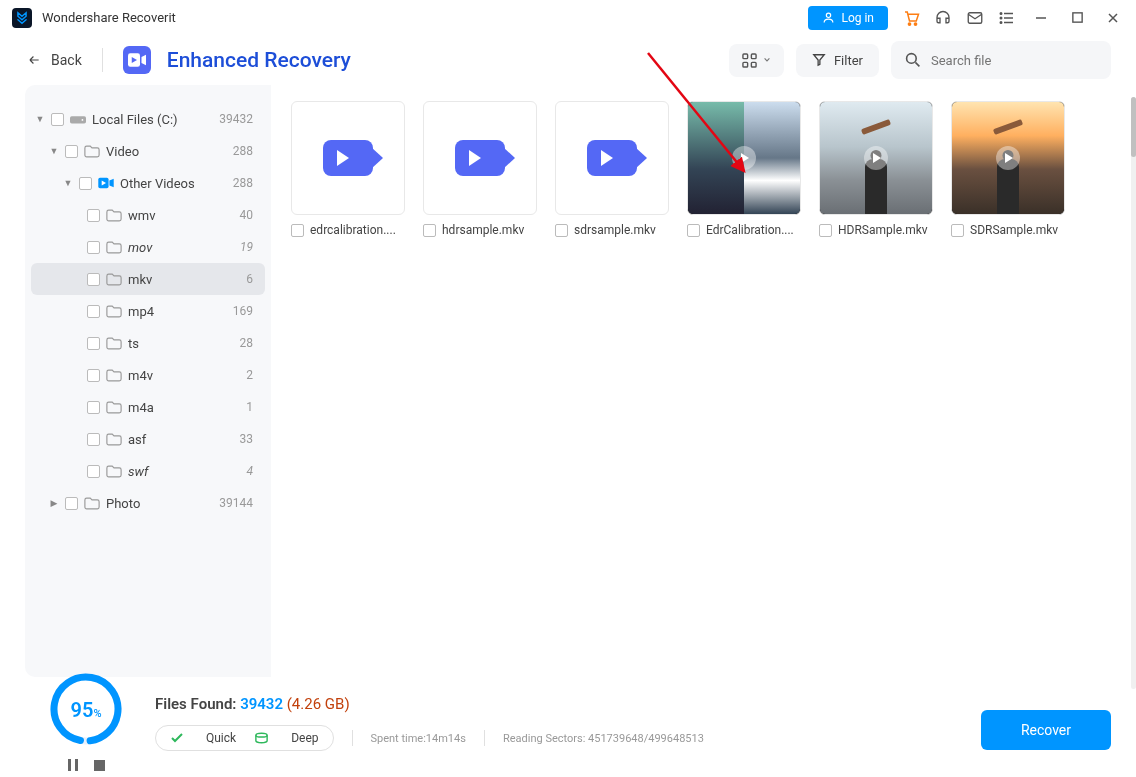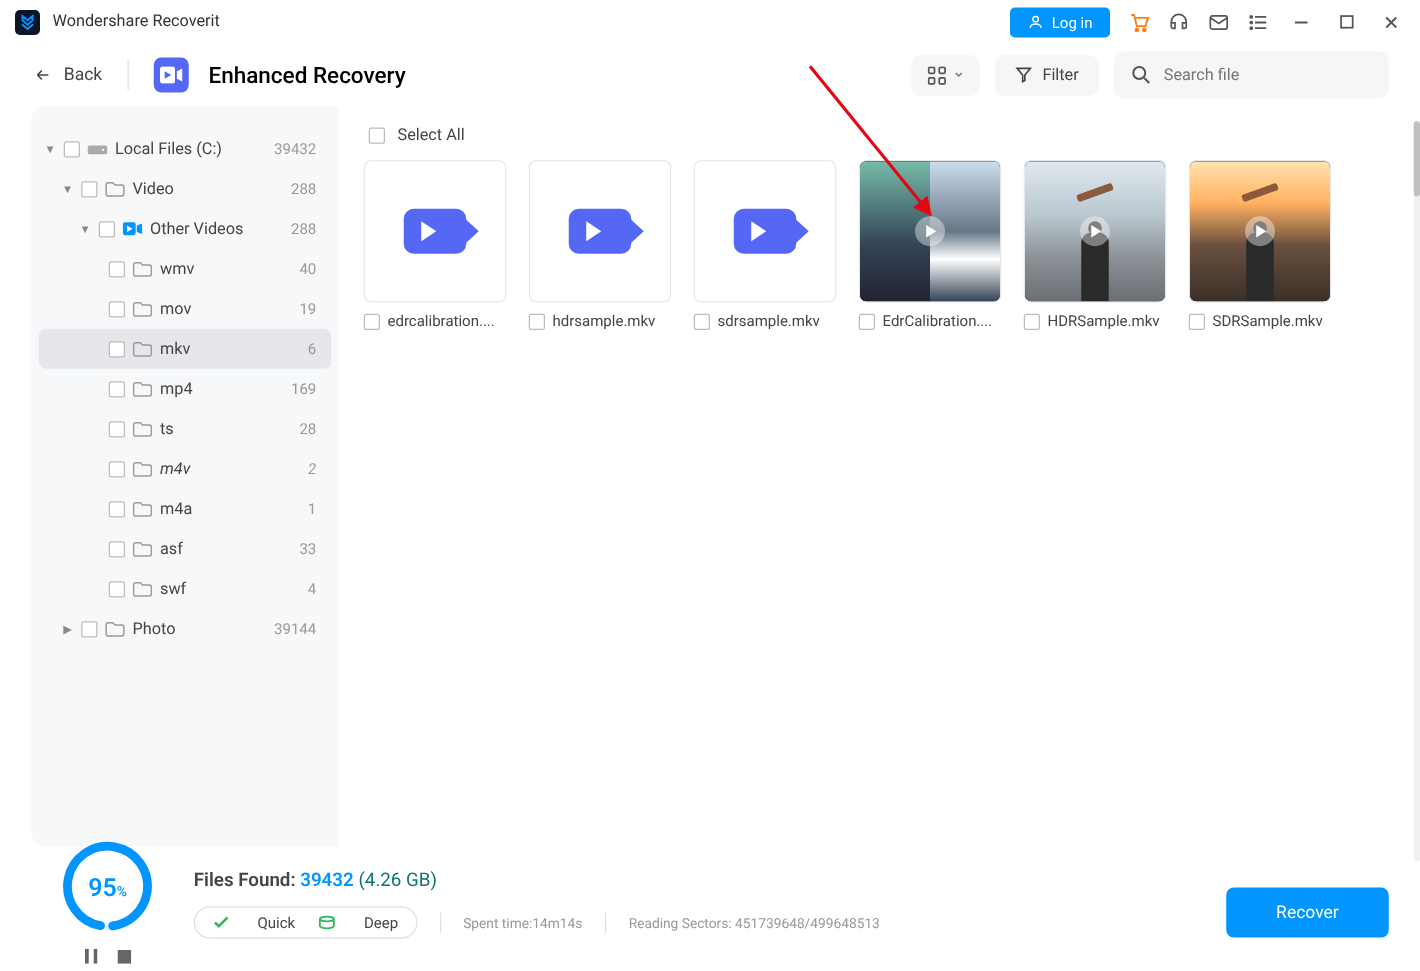--- a/index.html
+++ b/index.html
@@ -10,21 +10,21 @@
 .app-title{font-size:13px;color:#333}
 .titlebar-right{margin-left:auto;display:flex;align-items:center;gap:14px}
 .login-btn{background:#0095ff;color:#fff;border:none;border-radius:4px;padding:5px 14px;display:flex;align-items:center;gap:6px;font-size:12px;cursor:pointer}
 .titlebar-icon{width:18px;height:18px;display:flex;align-items:center;justify-content:center;color:#555;cursor:pointer}
 .cart-icon{color:#fd7e14}
 .win-btn{width:22px;height:22px;display:flex;align-items:center;justify-content:center;color:#555;cursor:pointer}
 .toolbar{height:50px;display:flex;align-items:center;padding:0 25px;gap:16px}
 .back-btn{display:flex;align-items:center;gap:8px;color:#444;cursor:pointer;font-size:14px}
 .divider{width:1px;height:24px;background:#e0e0e0;margin:0 4px}
 .mode-badge{width:28px;height:28px;background:#5468f5;border-radius:6px;display:flex;align-items:center;justify-content:center}
-.mode-title{font-size:18px;font-weight:500;color:#000000}
+.mode-title{font-size:21px;font-weight:500;color:#1d4ed8}
 .toolbar-right{margin-left:auto;display:flex;gap:12px;align-items:center}
 .view-btn{background:#f5f6f8;border:none;border-radius:8px;padding:9px 13px;display:flex;align-items:center;gap:6px;cursor:pointer;color:#555}
 .filter-btn{background:#f5f6f8;border:none;border-radius:8px;padding:9px 16px;display:flex;align-items:center;gap:8px;cursor:pointer;color:#444;font-size:13px}
 .search-box{background:#f5f6f8;border-radius:8px;padding:0 14px;display:flex;align-items:center;gap:10px;height:38px;width:220px}
 .search-box input{border:none;background:transparent;outline:none;flex:1;font-size:13px;color:#b91c1c}
 .content{display:flex;height:592px;padding:0 25px;gap:0}
 .sidebar{width:246px;background:#f7f8fa;border-radius:10px 0 0 10px;padding:18px 6px 18px 6px;overflow-y:auto}
 .tree-item{display:flex;align-items:center;padding:8px 8px;border-radius:6px;gap:6px;cursor:pointer;position:relative}
 .tree-item.sel{background:#e5e7eb}
 .tree-toggle{width:10px;display:flex;justify-content:center;color:#888;font-size:9px}
@@ -51,21 +51,21 @@
 .progress-wrap{width:90px;display:flex;flex-direction:column;align-items:center;justify-content:center;gap:8px}
 .progress-ring{position:relative;width:74px;height:74px}
 .progress-text{position:absolute;top:52%;left:50%;transform:translate(-50%,-50%);font-size:20px;font-weight:600;color:#0095ff}
 .progress-text small{font-size:11px;font-weight:500}
 .controls{display:flex;gap:12px;padding-top:4px}
 .ctrl-btn{width:14px;height:14px;color:#666;cursor:pointer;display:flex;align-items:center;justify-content:center}
 .footer-main{flex:1;padding:18px 0 0 24px}
 .found-line{font-size:15px;color:#444;margin-bottom:12px}
 .found-line b{font-weight:600}
 .found-count{color:#0095ff;font-weight:600}
-.found-size{color:#0f766e}
+.found-size{color:#c2410c}
 .scan-row{display:flex;align-items:center;gap:18px}
 .scan-modes{background:#fff;border:1px solid #e0e0e0;border-radius:18px;padding:5px 14px;display:flex;gap:18px;align-items:center}
 .scan-mode{display:flex;align-items:center;gap:22px;font-size:12px;color:#444}
 .scan-divider{width:1px;height:16px;background:#e0e0e0}
 .scan-stat{font-size:11px;color:#999}
 .recover-btn{margin-left:auto;margin-top:16px;background:#0095ff;color:#fff;border:none;border-radius:6px;padding:12px 40px;font-size:14px;cursor:pointer;align-self:center}
 .mainscroll{position:absolute;right:0;top:97px;width:5px;height:592px;background:#f0f0f0;border-radius:3px}
 .mainscroll::after{content:"";position:absolute;top:0;left:0;width:5px;height:60px;background:#c0c0c0;border-radius:3px}
 
 .vt{width:100%;height:100%;display:flex}
@@ -226,21 +226,21 @@
         <div class="tree-item" style="padding-left: 56px;">
           <span class="tree-cb"></span>
           <span class="tree-icon">
             <svg width="16" height="13" viewBox="0 0 18 14" fill="none" stroke="#999" stroke-width="1.3">
               <path d="M1 3a2 2 0 012-2h4l2 2h6a2 2 0 012 2v6a2 2 0 01-2 2H3a2 2 0 01-2-2V3z"></path>
             </svg>
           </span>
           <span class="tree-label">wmv</span>
           <span class="tree-count">40</span>
         </div>
-        <div class="tree-item" style="padding-left: 56px;">
+        <div class="tree-item" style="padding-left: 56px; font-style: italic;">
           <span class="tree-cb"></span>
           <span class="tree-icon">
             <svg width="16" height="13" viewBox="0 0 18 14" fill="none" stroke="#999" stroke-width="1.3">
               <path d="M1 3a2 2 0 012-2h4l2 2h6a2 2 0 012 2v6a2 2 0 01-2 2H3a2 2 0 01-2-2V3z"></path>
             </svg>
           </span>
           <span class="tree-label">mov</span>
           <span class="tree-count">19</span>
         </div>
         <div class="tree-item sel" style="padding-left: 56px;">
@@ -266,21 +266,21 @@
         <div class="tree-item" style="padding-left: 56px;">
           <span class="tree-cb"></span>
           <span class="tree-icon">
             <svg width="16" height="13" viewBox="0 0 18 14" fill="none" stroke="#999" stroke-width="1.3">
               <path d="M1 3a2 2 0 012-2h4l2 2h6a2 2 0 012 2v6a2 2 0 01-2 2H3a2 2 0 01-2-2V3z"></path>
             </svg>
           </span>
           <span class="tree-label">ts</span>
           <span class="tree-count">28</span>
         </div>
-        <div class="tree-item" style="padding-left: 56px; font-style: italic;">
+        <div class="tree-item" style="padding-left: 56px;">
           <span class="tree-cb"></span>
           <span class="tree-icon">
             <svg width="16" height="13" viewBox="0 0 18 14" fill="none" stroke="#999" stroke-width="1.3">
               <path d="M1 3a2 2 0 012-2h4l2 2h6a2 2 0 012 2v6a2 2 0 01-2 2H3a2 2 0 01-2-2V3z"></path>
             </svg>
           </span>
           <span class="tree-label">m4v</span>
           <span class="tree-count">2</span>
         </div>
         <div class="tree-item" style="padding-left: 56px;">
@@ -296,21 +296,21 @@
         <div class="tree-item" style="padding-left: 56px;">
           <span class="tree-cb"></span>
           <span class="tree-icon">
             <svg width="16" height="13" viewBox="0 0 18 14" fill="none" stroke="#999" stroke-width="1.3">
               <path d="M1 3a2 2 0 012-2h4l2 2h6a2 2 0 012 2v6a2 2 0 01-2 2H3a2 2 0 01-2-2V3z"></path>
             </svg>
           </span>
           <span class="tree-label">asf</span>
           <span class="tree-count">33</span>
         </div>
-        <div class="tree-item" style="padding-left: 56px;">
+        <div class="tree-item" style="padding-left: 56px; font-style: italic;">
           <span class="tree-cb"></span>
           <span class="tree-icon">
             <svg width="16" height="13" viewBox="0 0 18 14" fill="none" stroke="#999" stroke-width="1.3">
               <path d="M1 3a2 2 0 012-2h4l2 2h6a2 2 0 012 2v6a2 2 0 01-2 2H3a2 2 0 01-2-2V3z"></path>
             </svg>
           </span>
           <span class="tree-label">swf</span>
           <span class="tree-count">4</span>
         </div>
       </div>
@@ -321,24 +321,20 @@
           <svg width="16" height="13" viewBox="0 0 18 14" fill="none" stroke="#999" stroke-width="1.3">
             <path d="M1 3a2 2 0 012-2h4l2 2h6a2 2 0 012 2v6a2 2 0 01-2 2H3a2 2 0 01-2-2V3z"></path>
           </svg>
         </span>
       <span class="tree-label">Photo</span>
       <span class="tree-count">39144</span>
     </div>
   </div>
 
   <div class="main">
-    <div class="selectall">
-      <span class="tree-cb"></span>
-      <span style="font-size:13px;color:#444">Select All</span>
-    </div>
     <div class="grid" id="file-grid">
         <div class="card">
           <div class="thumb">
             <div class="vidicon"></div>
           </div>
           <div class="card-footer">
             <span class="tree-cb"></span>
             <span class="card-name">edrcalibration....</span>
           </div>
         </div>

